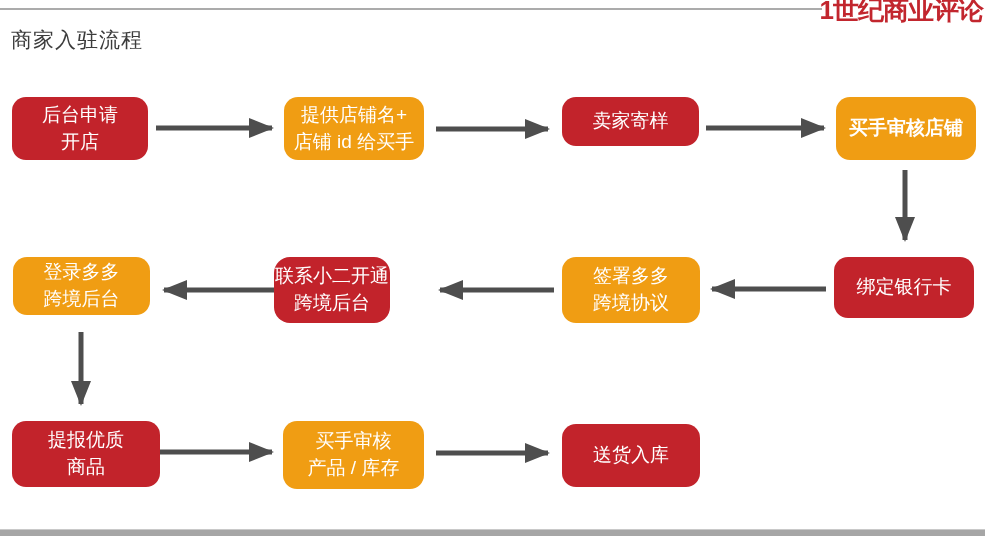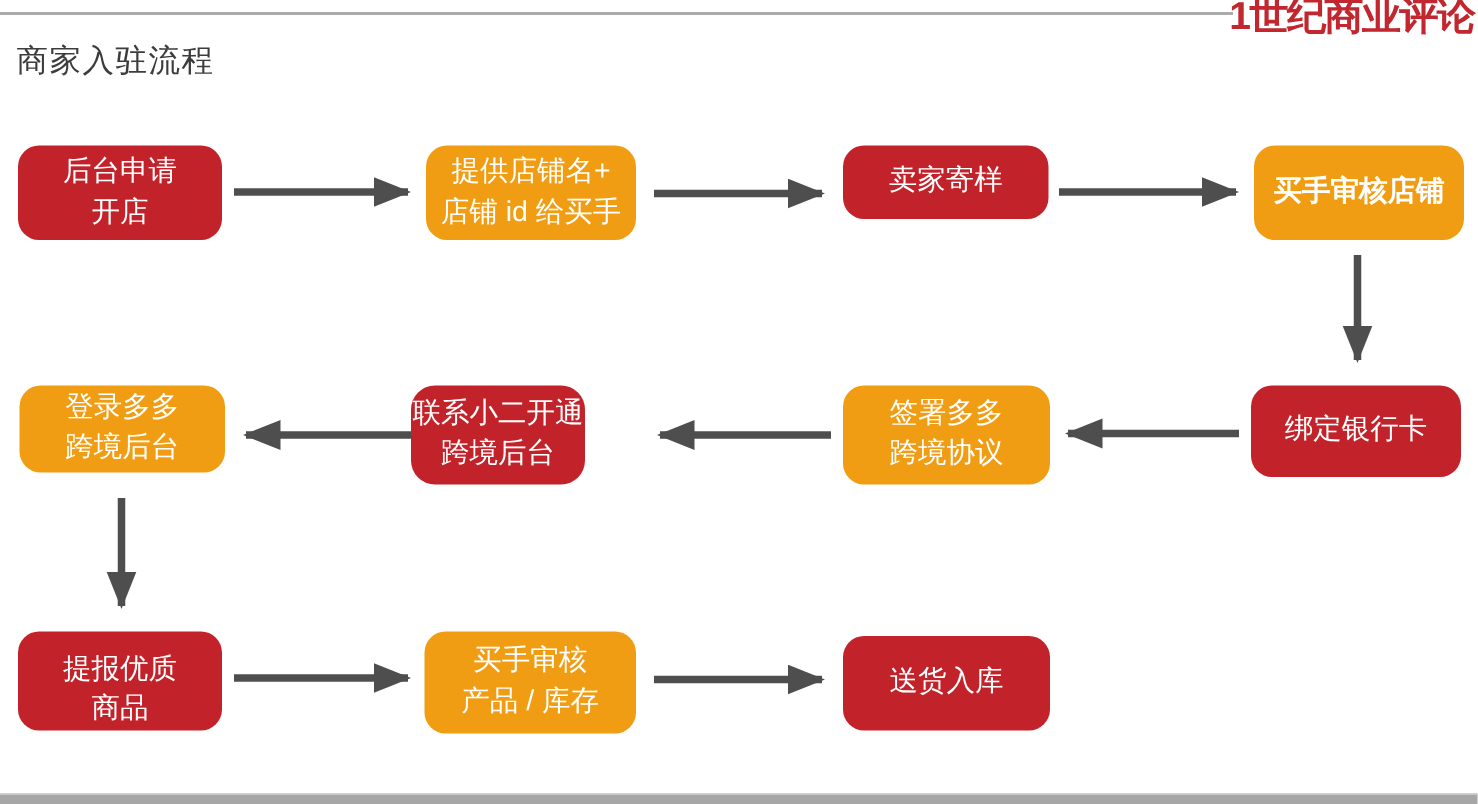--- a/index.html
+++ b/index.html
@@ -41,21 +41,21 @@
   .node.orange { background: #f09d13; }
 
   .n1  { left: 12px;  top: 97px;  width: 136px; height: 63px; align-items: center; }
   .n2  { left: 284px; top: 97px;  width: 140px; height: 63px; align-items: center; }
   .n3  { left: 562px; top: 97px;  width: 137px; height: 49px; }
   .n4  { left: 836px; top: 97px;  width: 140px; height: 63px; font-weight: bold; }
   .n5  { left: 834px; top: 257px; width: 140px; height: 61px; }
   .n6  { left: 562px; top: 257px; width: 138px; height: 66px; }
   .n7  { left: 274px; top: 257px; width: 116px; height: 66px; border-radius: 16px; }
   .n8  { left: 13px;  top: 257px; width: 137px; height: 58px; }
-  .n9  { left: 12px;  top: 421px; width: 136px; height: 66px; align-items: flex-end; }
+  .n9  { left: 12px;  top: 421px; width: 148px; height: 66px; }
   .n10 { left: 283px; top: 421px; width: 141px; height: 68px; }
   .n11 { left: 562px; top: 424px; width: 138px; height: 63px; }
 
   .arrows { position: absolute; left: 0; top: 0; }
 
   .bottombar {
     position: absolute; left: 0; top: 529px;
     width: 985px; height: 6px; background: #a6a6a6;
     border-top: 1px solid #c9c9c9;
   }

